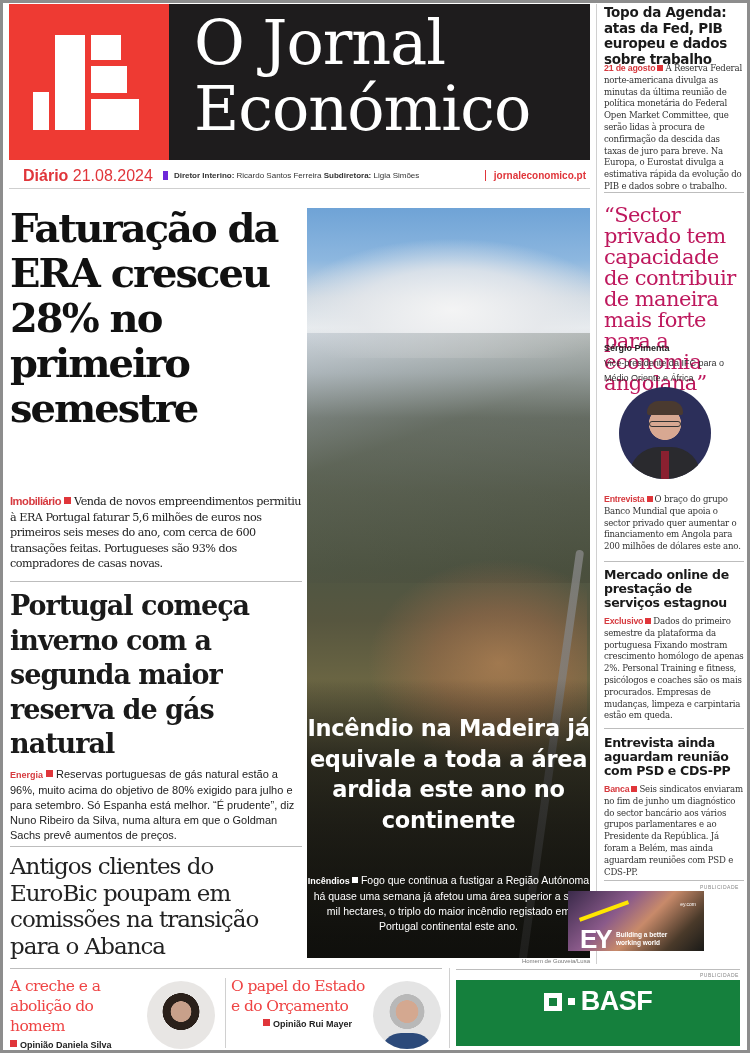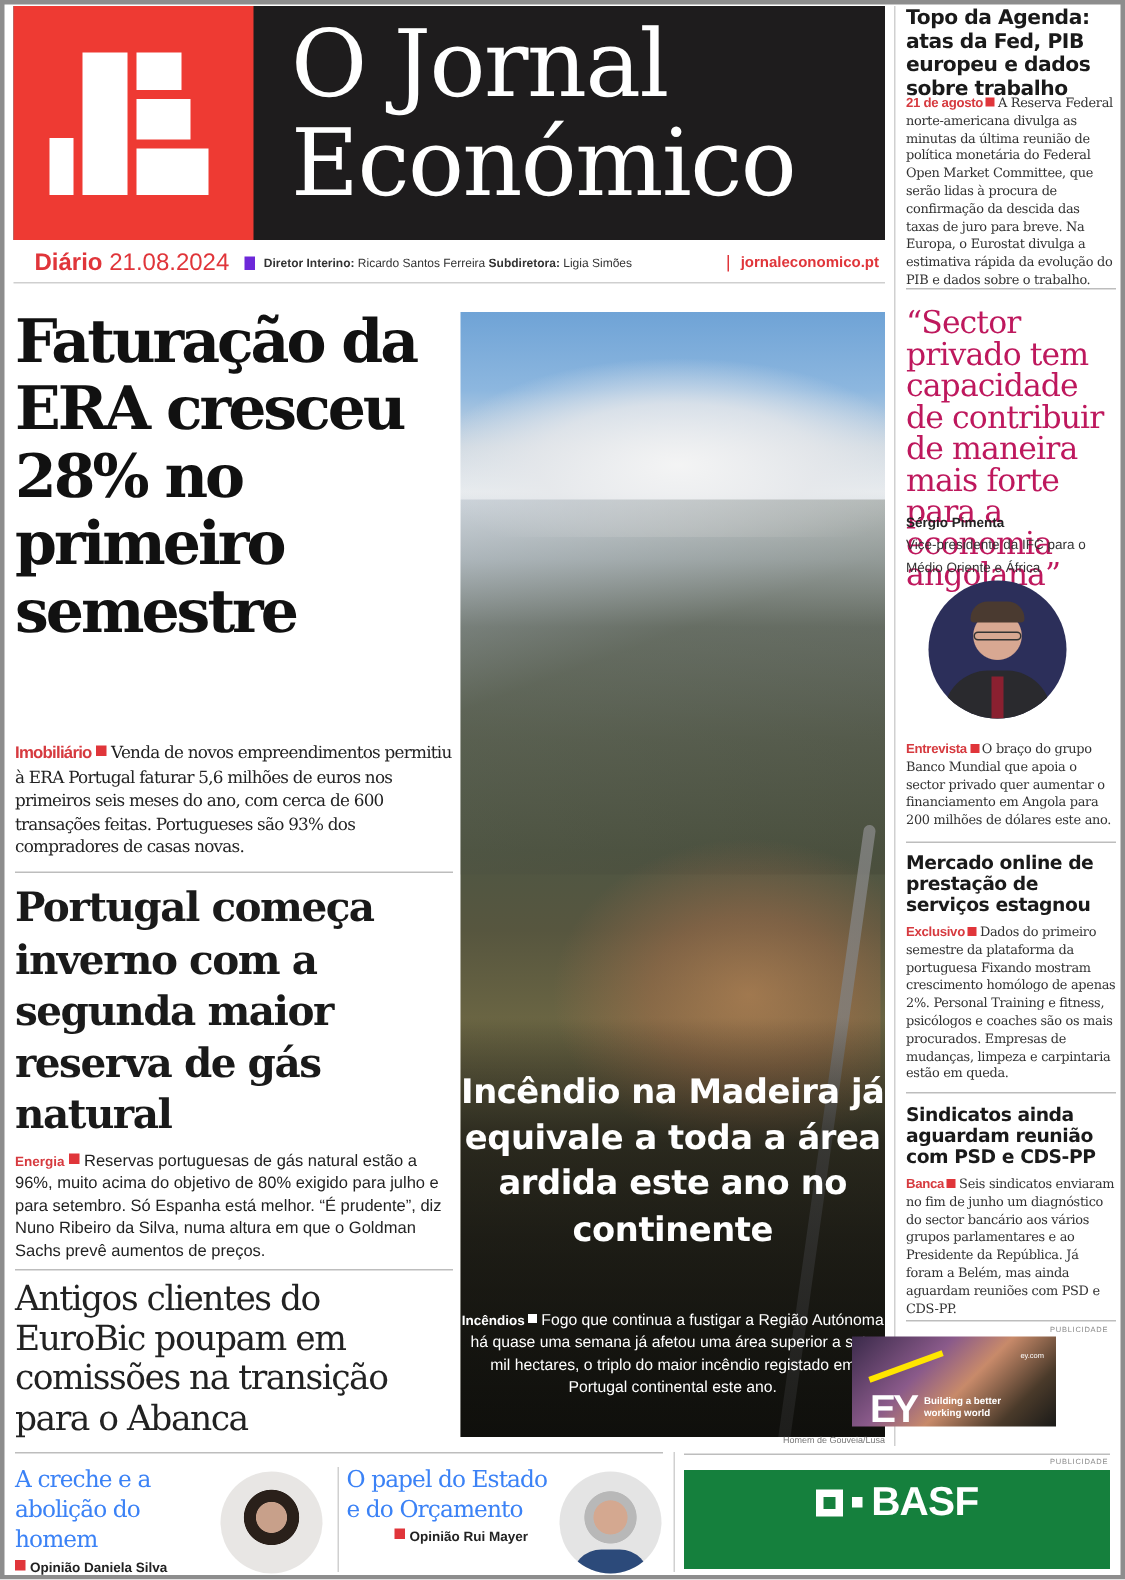--- a/index.html
+++ b/index.html
@@ -7,21 +7,21 @@
   .page { position: absolute; left: 0; top: 0; width: 750px; height: 1053px; border-left: 3px solid #8d8d8d; border-right: 3px solid #8d8d8d; border-bottom: 3px solid #8d8d8d; border-top: 3px solid #8d8d8d; }
 
   
   .masthead { position: absolute; left: 9px; top: 4px; width: 581px; height: 156px; background: #1e1c1d; }
   .logo-box { position: absolute; left: 0; top: 0; width: 160px; height: 156px; background: #ee3a33; }
   .logo-box .blk { position: absolute; background: #ffffff; }
   .title { position: absolute; left: 185px; top: 6px; color: #ffffff; font-family: "DejaVu Serif", serif; font-size: 62px; line-height: 66px; letter-spacing: -1px; }
   .subbar { position: absolute; left: 9px; top: 163px; width: 581px; height: 26px; border-bottom: 1px solid #cfcfcf; display: flex; align-items: center; }
   .subbar .date { color: #e0353a; font-size: 16px; margin-left: 14px; text-align: center; }
   .subbar .date b { font-weight: bold; }
-  .subbar .staff { font-size: 8px; color: #333; margin-left: 10px; border-left: 7px solid #6d28d9; padding-left: 6px; text-align: right; }
+  .subbar .staff { font-size: 8px; color: #333; margin-left: 10px; border-left: 5px solid #6d28d9; padding-left: 6px; text-align: right; }
   .subbar .staff b { font-weight: bold; }
   .subbar .site { margin-left: auto; margin-right: 4px; color: #e0353a; font-size: 10px; font-weight: bold; border-left: 1px solid #e0353a; padding-left: 8px; }
 
   
   .lead-head { position: absolute; left: 10px; top: 205px; width: 290px; font-family: "DejaVu Serif", serif; font-weight: bold; font-size: 40px; line-height: 45px; letter-spacing: -2px; color: #111; }
   .lead-body { position: absolute; left: 10px; top: 494px; width: 292px; font-family: "DejaVu Serif", serif; font-size: 11.2px; line-height: 15.5px; letter-spacing: -0.5px; color: #222; }
   .kicker { color: #d63a3f; font-family: "Liberation Sans", sans-serif; font-weight: bold; }
   .sq { display: inline-block; width: 7px; height: 7px; background: #e0353a; margin: 0 3px 1px 3px; }
   .hr { position: absolute; height: 1px; background: #bdbdbd; }
   .gas-head { position: absolute; left: 10px; top: 589px; width: 292px; font-family: "DejaVu Serif", serif; font-weight: bold; font-size: 27px; line-height: 34.5px; letter-spacing: -1px; color: #1a1a1a; }
@@ -68,21 +68,21 @@
   .ey-ad .tag { position: absolute; left: 48px; top: 40px; color: #fff; font-size: 6.5px; font-weight: bold; line-height: 8px; width: 60px; }
   .ey-ad .url { position: absolute; right: 8px; top: 10px; color: #fff; font-size: 5px; }
   .basf-ad { position: absolute; left: 456px; top: 980px; width: 284px; height: 66px; background: #15803d; color: #ffffff; text-align: center; }
   .basf-ad .logo { position: absolute; left: 0; top: 6px; width: 284px; font-size: 27px; font-weight: bold; letter-spacing: -0.5px; font-family: "Liberation Sans", sans-serif; display: flex; justify-content: center; align-items: center; gap: 6px; }
   .basf-ad .b1 { display: inline-block; width: 18px; height: 18px; border: 5px solid #fff; }
   .basf-ad .b2 { display: inline-block; width: 7px; height: 7px; background: #fff; }
   .basf-ad .tag { position: absolute; left: 0; top: 41px; width: 284px; font-size: 14px; }
 
   
   .op-divider { position: absolute; left: 10px; top: 968px; width: 432px; height: 1px; background: #bdbdbd; }
-  .op-title { position: absolute; font-family: "DejaVu Serif", serif; font-size: 15.5px; line-height: 20px; color: #3b82f6; letter-spacing: -0.6px; }
+  .op-title { position: absolute; font-family: "DejaVu Serif", serif; font-size: 15.5px; line-height: 20px; color: #ef4444; letter-spacing: -0.6px; }
   .op-author { position: absolute; font-size: 9px; font-weight: bold; color: #222; }
   .op-author .sq { margin-left: 0; }
   .op-vsep { position: absolute; left: 225px; top: 978px; width: 1px; height: 70px; background: #d0d0d0; }
   .avatar-daniela { left: 147px; top: 981px; width: 68px; height: 68px; background: radial-gradient(circle at 50% 45%, #c8a08a 0 20%, #2a201a 21% 36%, #e8e6e4 37% 100%); }
   .avatar-rui { left: 373px; top: 981px; width: 68px; height: 68px; background: radial-gradient(circle at 50% 45%, #d4a890 0 22%, #b8b8b8 23% 34%, #e4e4e4 35% 100%); }
   .avatar-rui .suit { position: absolute; left: 8px; top: 52px; width: 52px; height: 20px; background: #2c4a7a; border-radius: 20px 20px 0 0; }
   .vsep-ad { position: absolute; left: 449px; top: 968px; width: 1px; height: 80px; background: #d0d0d0; }
 </style>
 </head>
 <body>
@@ -162,21 +162,21 @@
   <span class="kicker">Entrevista</span><span class="sq"></span><span>O braço do grupo Banco Mundial que apoia o sector privado quer aumentar o financiamento em Angola para 200 milhões de dólares este ano.</span>
 </div>
 <div class="hr" style="left:604px;top:561px;width:140px;"></div>
 
 <div class="r-head" style="top:568px;font-size:12.5px;line-height:14px;">Mercado online de prestação de serviços estagnou</div>
 <div class="r-body" style="top:616px;">
   <span class="kicker">Exclusivo</span><span class="sq"></span><span>Dados do primeiro semestre da plataforma da portuguesa Fixando mostram crescimento homólogo de apenas 2%. Personal Training e fitness, psicólogos e coaches são os mais procurados. Empresas de mudanças, limpeza e carpintaria estão em queda.</span>
 </div>
 <div class="hr" style="left:604px;top:728px;width:140px;"></div>
 
-<div class="r-head" style="top:736px;font-size:12.5px;line-height:14px;">Sindicatos ainda aguardam reunião com PSD e CDS-PP</div>
+<div class="r-head" style="top:736px;font-size:12.5px;line-height:14px;">Entrevista ainda aguardam reunião com PSD e CDS-PP</div>
 <div class="r-body" style="top:784px;">
   <span class="kicker">Banca</span><span class="sq"></span><span>Seis sindicatos enviaram no fim de junho um diagnóstico do sector bancário aos vários grupos parlamentares e ao Presidente da República. Já foram a Belém, mas ainda aguardam reuniões com PSD e CDS-PP.</span>
 </div>
 <div class="hr" style="left:604px;top:880px;width:140px;"></div>
 
 <div class="pub" style="left:700px;top:884px;">PUBLICIDADE</div>
 <div class="ey-ad">
   <div class="beam"></div>
   <div class="url">ey.com</div>
   <div class="logo">EY</div>

